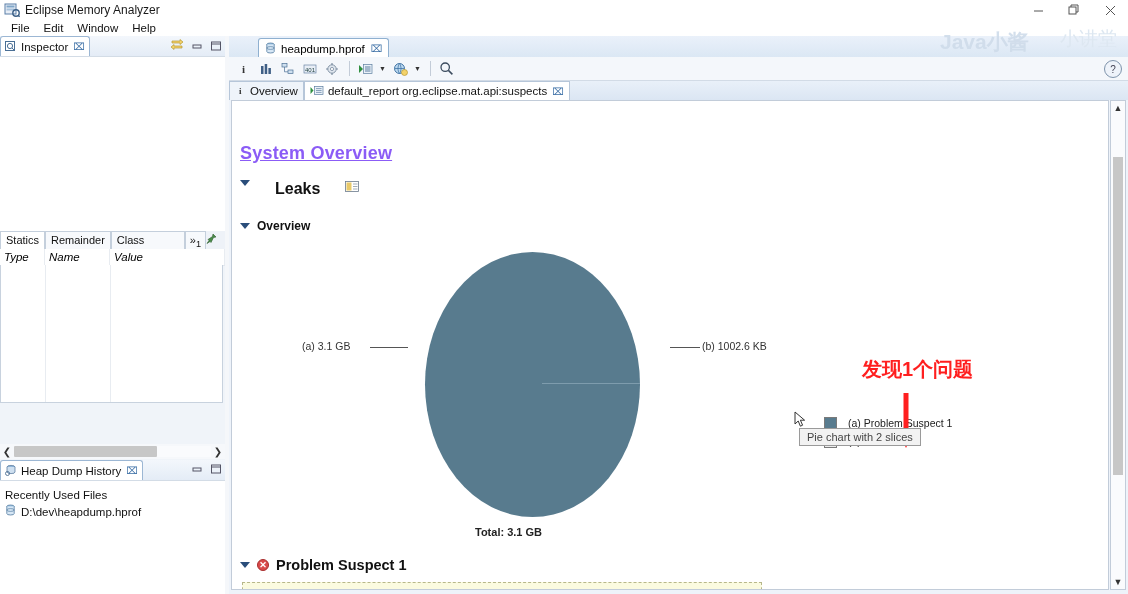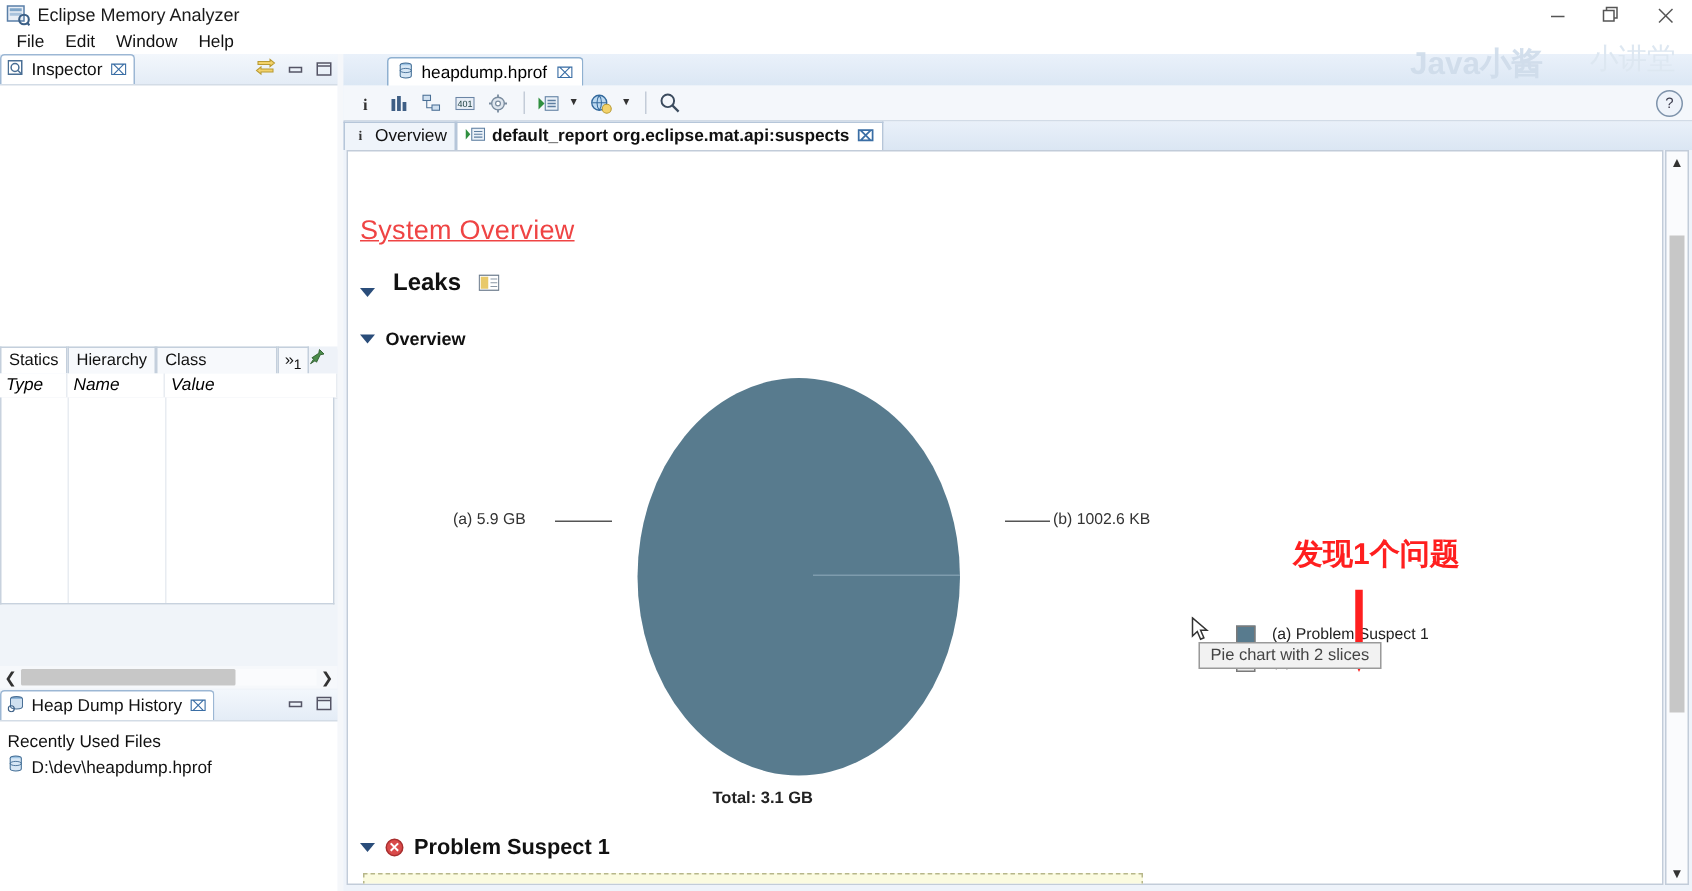--- a/index.html
+++ b/index.html
@@ -356,49 +356,48 @@
     padding: 0 5px;
     font-size: 11.5px;
     color: #111;
     background: #eff4fa;
     border-left: 1px solid #b6c6d9;
     border-top: 1px solid #b6c6d9;
     border-right: 1px solid #b6c6d9;
   }
   .inner-tab.active {
     background: #ffffff;
-    font-weight: bold;
   }
   .inner-tab .tab-close { margin-left: 5px; color: #3a6ea5; font-size: 10px; }
   .inner-tab .tab-icon { margin-right: 4px; flex: none; }
 
   .report {
     position: absolute;
     left: 2px; top: 64px;
     width: 878px; height: 490px;
     background: #ffffff;
     border: 1px solid #c2ccd9;
     box-sizing: border-box;
     overflow: hidden;
   }
   .rep-title {
     position: absolute;
     left: 8px; top: 42px;
     font-size: 18px;
-    font-weight: normal;
-    color: #ef4444;
+    font-weight: bold;
+    color: #8b5cf6;
     text-decoration: underline;
     letter-spacing: 0.2px;
   }
   .sec-leaks {
     position: absolute;
     left: 8px; top: 79px;
     display: flex;
-    align-items: flex-end;
-    gap: 12px;
+    align-items: flex-start;
+    gap: 25px;
   }
   .twisty {
     width: 0; height: 0;
     border-left: 5px solid transparent;
     border-right: 5px solid transparent;
     border-top: 6px solid #2a4d7a;
   }
   .leaks-text {
     font-size: 16px;
     font-weight: bold;
@@ -650,21 +649,21 @@
                 <line x1="1.5" y1="4" x2="10.5" y2="4" stroke="#556"></line>
               </svg>
           </span>
         </div>
       </div>
       <div class="inspector-body"></div>
     </div>
 
     <div class="statics-tabs">
       <div class="st-tab active">Statics</div>
-      <div class="st-tab">Hierarchy</div>
+      <div class="st-tab">Remainder</div>
       <div class="st-tab">Class Hierarchy</div>
       <div class="st-more">
         <span>»</span><sub>1</sub>
       </div>
       <div class="st-pin">
         <svg width="11" height="11" viewBox="0 0 11 11">
             <path d="M7,1 L10,4 L7.5,4.5 L5,9.5 L4,8.5 L1,10.5 L3,7.5 L2,6.5 L6.5,3.5 Z" fill="#4a8b4a" stroke="#2d5c2d" stroke-width="0.6"></path>
           </svg>
       </div>
     </div>
@@ -858,21 +857,21 @@
 
       <div class="sec-overview">
         <span class="twisty"></span>
         <span class="overview-text">Overview</span>
       </div>
 
       <div class="pie" style="background:#587b8e;"></div>
       <div class="pie-inner-line"></div>
 
       <div class="leader" style="left:138px; top:246px; width:38px;"></div>
-      <div class="pie-label" style="left:70px; top:239px;">(a)  5.9 GB</div>
+      <div class="pie-label" style="left:70px; top:239px;">(a)  3.1 GB</div>
 
       <div class="leader" style="left:438px; top:246px; width:30px;"></div>
       <div class="pie-label" style="left:470px; top:239px;">(b)  1002.6 KB</div>
 
       <div class="pie-total">Total: 3.1 GB</div>
 
       <div class="legend">
         <div class="legend-row">
           <span class="legend-sw" style="background:#587b8e;"></span>
           <span>(a)  Problem Suspect 1</span>

